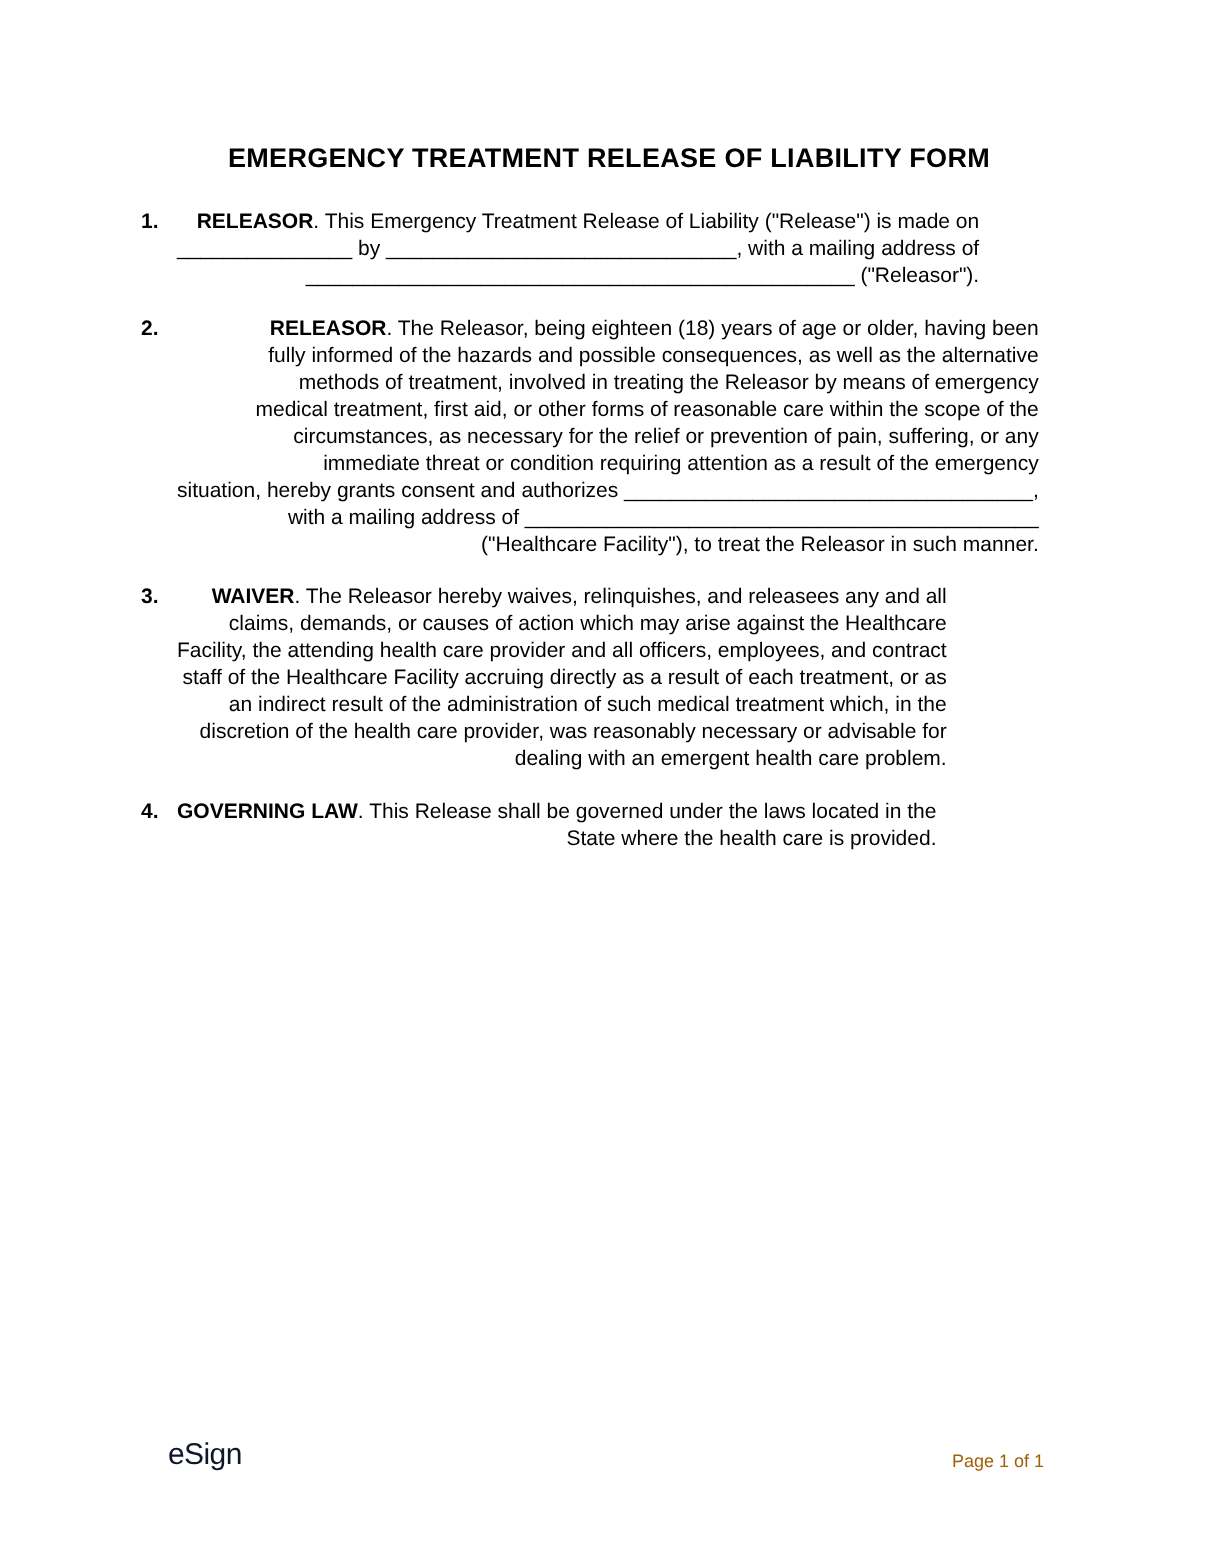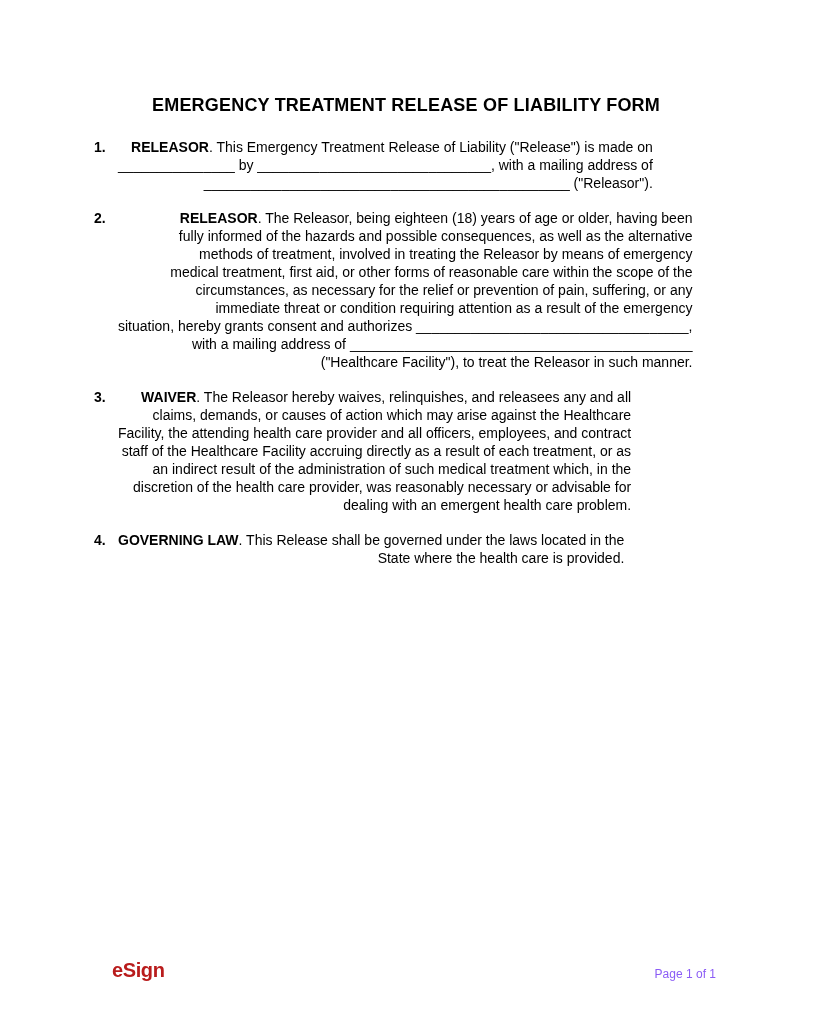--- a/index.html
+++ b/index.html
@@ -81,30 +81,30 @@
   .print-line {
     width: 250px;
     border-bottom: 1.4px solid #000;
     margin-left: 18px;
   }
   .footer-logo {
     position: absolute;
     left: 112px;
     bottom: 52px;
     font-size: 20px;
-    font-weight: bold;
+    font-weight: normal;
     letter-spacing: -0.4px;
-    color: #b91c1c;
+    color: #0f172a;
   }
   .footer-page {
     position: absolute;
-    right: 100px;
+    right: 120px;
     bottom: 53px;
     font-size: 12px;
-    color: #8b5cf6;
+    color: #a16207;
   }
 </style>
 </head>
 <body>
 
 <div class="page">
   <div class="content">
 
     <h1 class="title">EMERGENCY TREATMENT RELEASE OF LIABILITY FORM</h1>
 

